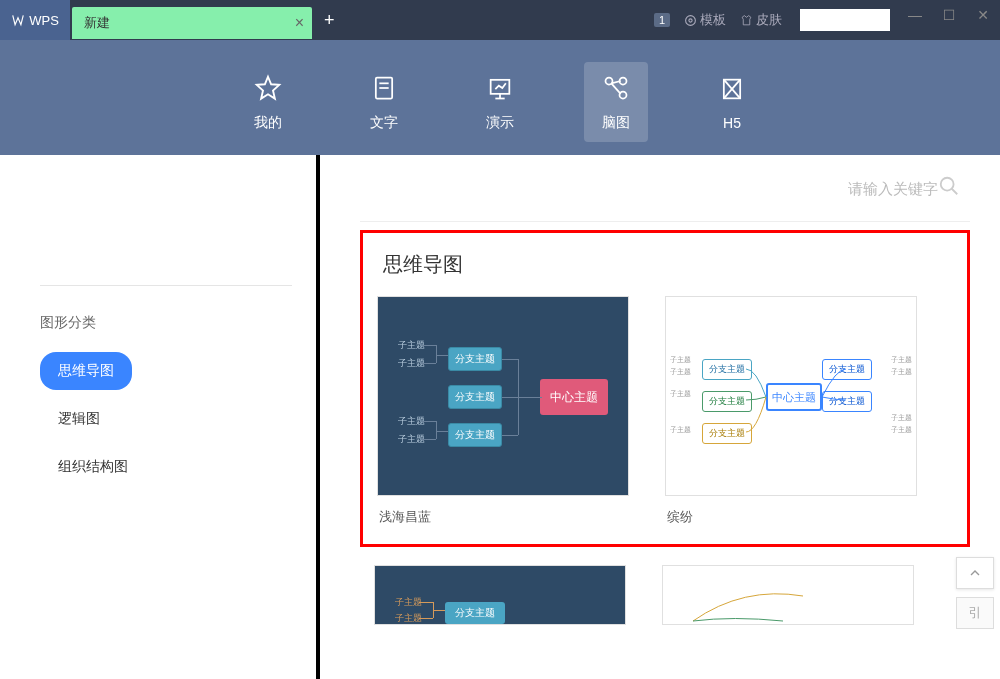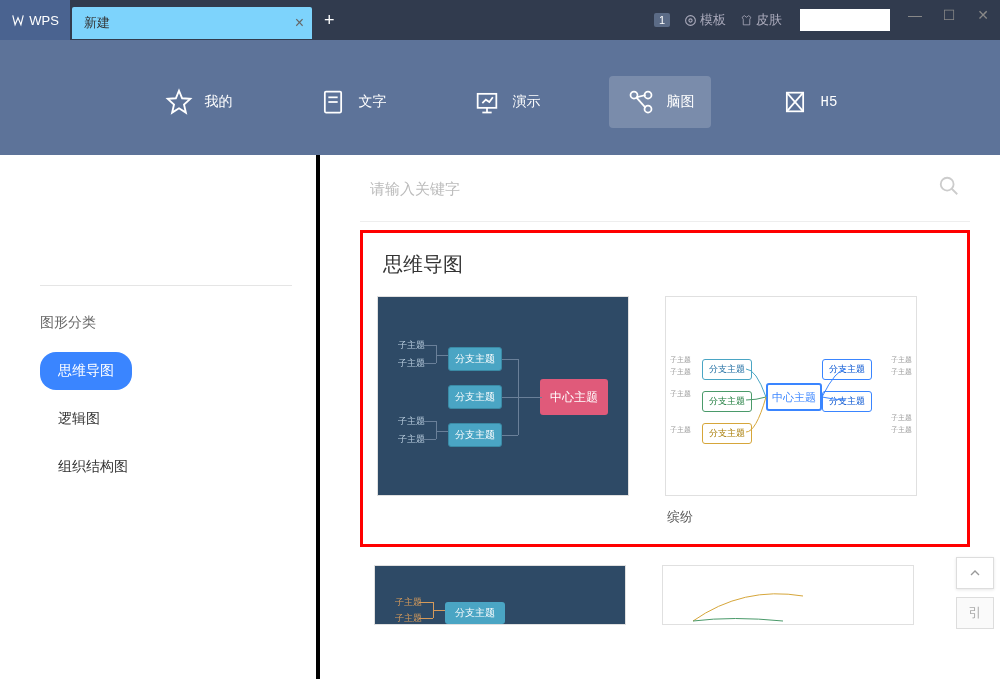--- a/index.html
+++ b/index.html
@@ -1,48 +1,48 @@
 <!DOCTYPE html>
 <html><head>
 <meta charset="utf-8">
 <style>
 * { box-sizing: border-box; margin: 0; padding: 0; }
 body { font-family: "Microsoft YaHei", sans-serif; background: #fff; width: 1000px; height: 679px; overflow: hidden; position: relative; }
 
 
 .title-bar { height: 40px; background: #313b4e; display: flex; align-items: center; position: relative; }
 .wps-brand { background: #4a6390; height: 40px; width: 70px; display: flex; align-items: center; justify-content: center; color: #fff; font-size: 13px; gap: 4px; }
-.tab { background: #7dd3fc; height: 32px; margin-top: 6px; display: flex; align-items: center; padding: 0 12px; font-size: 13px; color: #333; width: 240px; margin-left: 2px; border-radius: 2px 2px 0 0; position: relative; }
+.tab { background: #86efac; height: 32px; margin-top: 6px; display: flex; align-items: center; padding: 0 12px; font-size: 13px; color: #333; width: 240px; margin-left: 2px; border-radius: 2px 2px 0 0; position: relative; }
 .tab-close { position: absolute; right: 8px; color: #666; font-size: 16px; cursor: pointer; }
 .new-tab { color: #fff; font-size: 18px; margin-left: 12px; cursor: pointer; }
 .window-controls { position: absolute; right: 0; top: 0; display: flex; height: 30px; }
 .wc-btn { width: 34px; display: flex; align-items: center; justify-content: center; color: #888; font-size: 14px; cursor: pointer; }
 .title-right { position: absolute; right: 110px; top: 0; height: 40px; display: flex; align-items: center; gap: 14px; color: #aab; font-size: 13px; }
 .title-badge { background: #5b6b86; color: #fff; font-size: 11px; padding: 1px 5px; border-radius: 2px; }
 .title-link { display: flex; align-items: center; gap: 3px; cursor: pointer; }
 .title-search { width: 90px; height: 22px; background: #fff; margin-left: 4px; }
 
 
 .toolbar-wrap { background: #5d7399; height: 115px; display: flex; align-items: center; justify-content: center; gap: 52px; padding-top: 8px; }
-.tool-item { display: flex; flex-direction: row; align-items: center; gap: 10px; color: #fff; font-size: 14px; cursor: pointer; padding: 10px 16px; border-radius: 4px; font-family: Liberation Mono, monospace; }
+.tool-item { display: flex; flex-direction: column; align-items: center; gap: 10px; color: #fff; font-size: 14px; cursor: pointer; padding: 10px 16px; border-radius: 4px; }
 .tool-item.active { background: rgba(255,255,255,0.18); }
 .tool-icon { width: 32px; height: 32px; display: flex; align-items: center; justify-content: center; }
 .tool-icon svg { stroke: #fff; fill: none; stroke-width: 1.5; }
 
 
 .main { display: flex; height: calc(679px - 155px); }
 .sidebar { width: 320px; border-right: 4px solid #000000; padding: 30px 24px 0 40px; }
 .divider { border-top: 1px solid #e5e5e5; margin-bottom: 28px; }
 .side-title { color: #666; font-size: 14px; margin-bottom: 20px; }
 .side-item { font-size: 14px; color: #333; padding: 10px 18px; margin-bottom: 10px; cursor: pointer; display: inline-block; border-radius: 16px; }
 .side-item.active { background: #3a85ff; color: #fff; }
 
 .content { flex: 1; padding: 0 30px 0 40px; overflow: hidden; position: relative; }
 .search-bar { display: flex; align-items: center; padding: 20px 10px; border-bottom: 1px solid #eee; }
-.search-input { flex: 1; border: none; outline: none; font-size: 15px; color: #333; }
+.search-input { flex: 1; border: none; outline: none; font-size: 15px; color: #333; text-align: right; }
 .search-input::placeholder { color: #bbb; }
 .search-icon { color: #ccc; }
 
 .highlight-box { border: 3px solid #f00; margin-top: 8px; padding: 18px 14px 18px 14px; }
 .section-title { font-size: 20px; color: #333; margin-bottom: 18px; padding-left: 6px; }
 .cards { display: flex; gap: 36px; }
 .card { width: 252px; }
 .thumb { width: 252px; height: 200px; border: 1px solid #e0e0e0; display: flex; align-items: center; justify-content: center; overflow: hidden; }
 .thumb.dark { background: #2e4a66; }
 .thumb.light { background: #fff; }
@@ -224,20 +224,21 @@
               <div class="mm1-vline" style="left:58px; top:48px; height:18px;"></div>
               <div class="mm1-line" style="left:44px; top:48px; width:14px;"></div>
               <div class="mm1-line" style="left:44px; top:66px; width:14px;"></div>
               <div class="mm1-line" style="left:58px; top:58px; width:12px;"></div>
               <div class="mm1-vline" style="left:58px; top:124px; height:18px;"></div>
               <div class="mm1-line" style="left:44px; top:124px; width:14px;"></div>
               <div class="mm1-line" style="left:44px; top:142px; width:14px;"></div>
               <div class="mm1-line" style="left:58px; top:134px; width:12px;"></div>
             </div>
           </div>
+          <div class="card-label">浅海昌蓝</div>
         </div>
 
         <div class="card">
           <div class="thumb light">
             <div class="mm2">
               <div class="mm2-center">中心主题</div>
               <div class="mm2-box mm2-b1">分支主题</div>
               <div class="mm2-box mm2-b2">分支主题</div>
               <div class="mm2-box mm2-b3">分支主题</div>
               <div class="mm2-box mm2-b4">分支主题</div>

